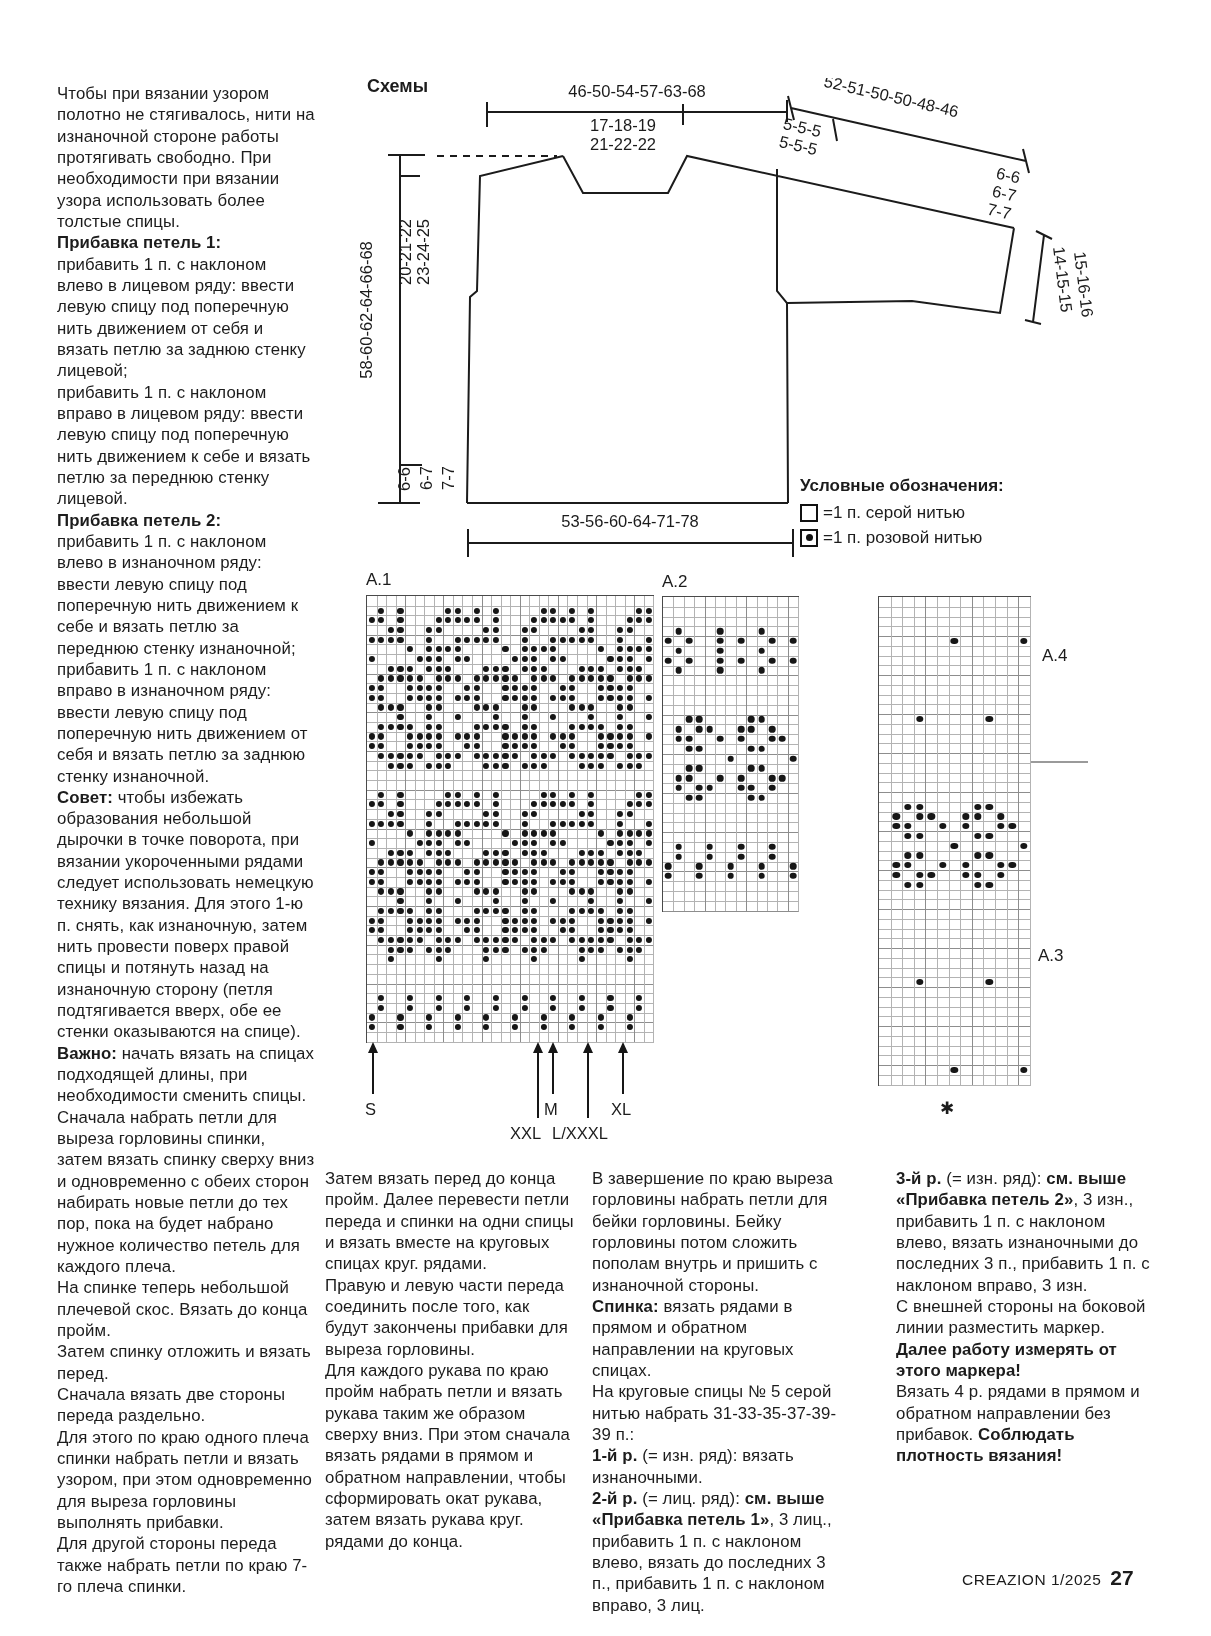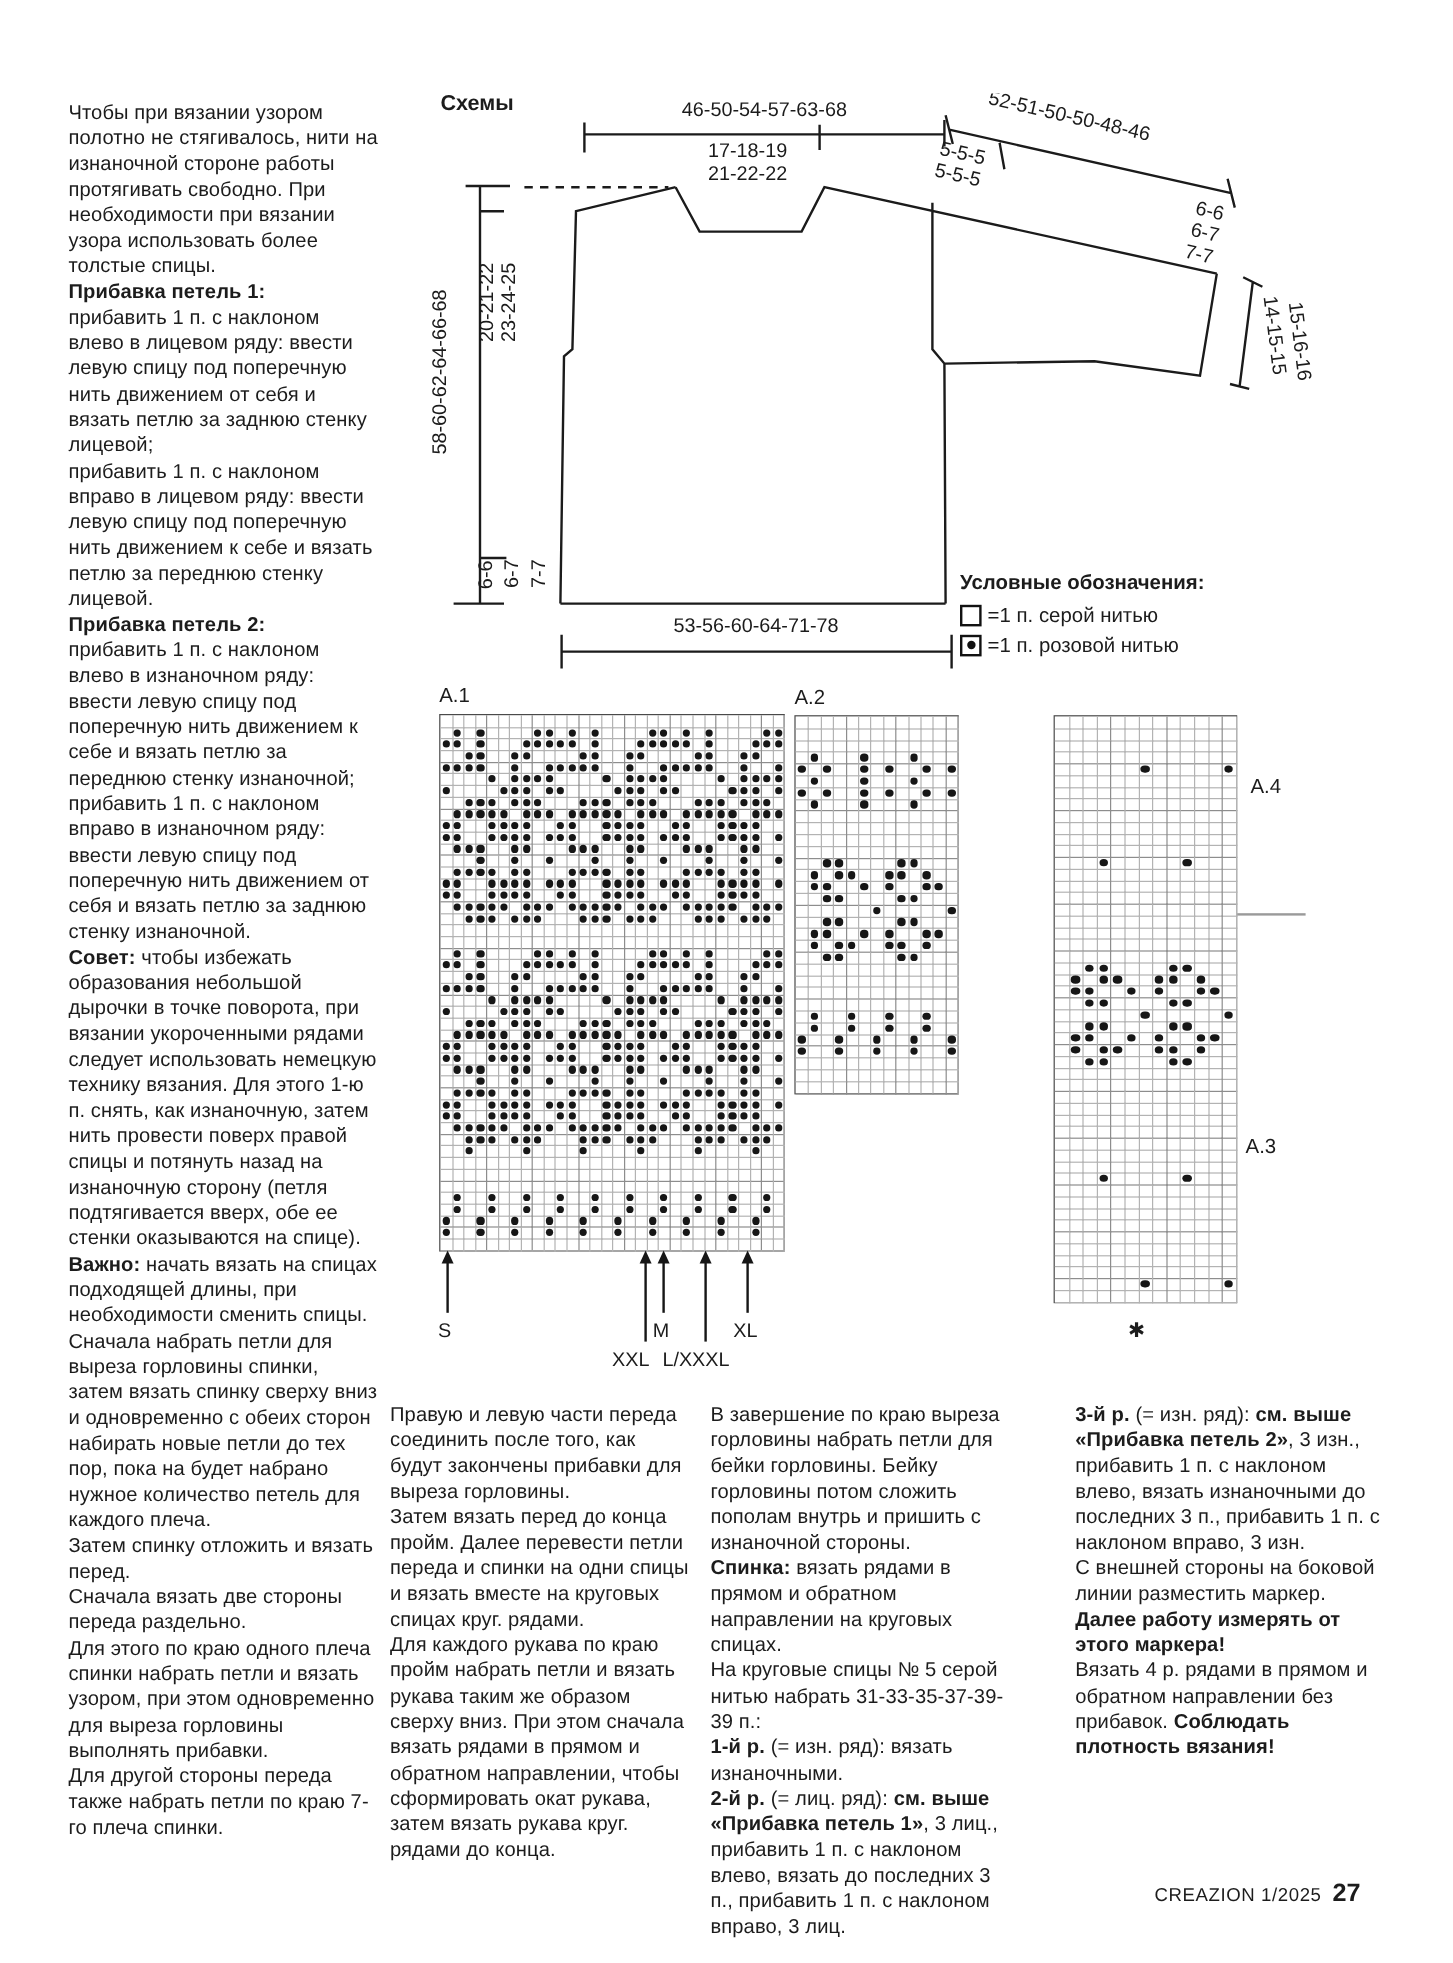--- a/index.html
+++ b/index.html
@@ -52,20 +52,21 @@
       <p class="para"><span>Чтобы при вязании узором полотно не стягивалось, нити на изнаночной стороне работы протягивать свободно. При необходимости при вязании узора использовать более толстые спицы.</span></p>
       <p class="para"><span class="b">Прибавка петель 1:</span></p>
       <p class="para"><span class="u">прибавить 1 п. с наклоном влево в лицевом ряду:</span><span> ввести левую спицу под поперечную нить движением от себя и вязать петлю за заднюю стенку лицевой;</span></p>
       <p class="para"><span class="u">прибавить 1 п. с наклоном вправо в лицевом ряду:</span><span> ввести левую спицу под поперечную нить движением к себе и вязать петлю за переднюю стенку лицевой.</span></p>
       <p class="para"><span class="b">Прибавка петель 2:</span></p>
       <p class="para"><span class="u">прибавить 1 п. с наклоном влево в изнаночном ряду:</span><span> ввести левую спицу под поперечную нить движением к себе и вязать петлю за переднюю стенку изнаночной;</span></p>
       <p class="para"><span class="u">прибавить 1 п. с наклоном вправо в изнаночном ряду:</span><span> ввести левую спицу под поперечную нить движением от себя и вязать петлю за заднюю стенку изнаночной.</span></p>
       <p class="para"><span class="b">Совет:</span><span> чтобы избежать образования небольшой дырочки в точке поворота, при вязании укороченными рядами следует использовать немецкую технику вязания. Для этого 1-ю п. снять, как изнаночную, затем нить провести поверх правой спицы и потянуть назад на изнаночную сторону (петля подтягивается вверх, обе ее стенки оказываются на спице).</span></p>
       <p class="para"><span class="b">Важно:</span><span> начать вязать на спицах подходящей длины, при необходимости сменить спицы.</span></p>
       <p class="para"><span>Сначала набрать петли для выреза горловины спинки, затем вязать спинку сверху вниз и одновременно с обеих сторон набирать новые петли до тех пор, пока на будет набрано нужное количество петель для каждого плеча.</span></p>
+      <p class="para"><span>На спинке теперь небольшой плечевой скос. Вязать до конца пройм.</span></p>
       <p class="para"><span>Затем спинку отложить и вязать перед.</span></p>
       <p class="para"><span>Сначала вязать две стороны переда раздельно.</span></p>
       <p class="para"><span>Для этого по краю одного плеча спинки набрать петли и вязать узором, при этом одновременно для выреза горловины выполнять прибавки.</span></p>
       <p class="para"><span>Для другой стороны переда также набрать петли по краю 7-го плеча спинки.</span></p>
     </div>
 
   <div class="schemes-title">Схемы</div>
 
   <svg class="schematic" viewBox="0 0 780 500">
     <g>
@@ -2577,22 +2578,22 @@
   <div class="size-arrow" style="left:552px;top:1052px;height:42px;"></div>
   <div class="size-arrow" style="left:587px;top:1052px;height:66px;"></div>
   <div class="size-arrow" style="left:622px;top:1052px;height:42px;"></div>
   <div class="size-label" style="left:365px;top:1100px;">S</div>
   <div class="size-label" style="left:544px;top:1100px;">M</div>
   <div class="size-label" style="left:611px;top:1100px;">XL</div>
   <div class="size-label" style="left:510px;top:1124px;">XXL</div>
   <div class="size-label" style="left:552px;top:1124px;">L/XXXL</div>
 
   <div id="bcol1" class="text-col">
+      <p class="para"><span>Затем вязать перед до конца пройм. Далее перевести петли переда и спинки на одни спицы и вязать вместе на круговых спицах круг. рядами.</span></p>
       <p class="para"><span>Правую и левую части переда соединить после того, как будут закончены прибавки для выреза горловины.</span></p>
-      <p class="para"><span>Затем вязать перед до конца пройм. Далее перевести петли переда и спинки на одни спицы и вязать вместе на круговых спицах круг. рядами.</span></p>
       <p class="para"><span>Для каждого рукава по краю пройм набрать петли и вязать рукава таким же образом сверху вниз. При этом сначала вязать рядами в прямом и обратном направлении, чтобы сформировать окат рукава, затем вязать рукава круг. рядами до конца.</span></p>
     </div>
   <div id="bcol2" class="text-col">
       <p class="para"><span>В завершение по краю выреза горловины набрать петли для бейки горловины. Бейку горловины потом сложить пополам внутрь и пришить с изнаночной стороны.</span></p>
       <p class="para"><span class="b">Спинка:</span><span> вязать рядами в прямом и обратном направлении на круговых спицах.</span></p>
       <p class="para"><span>На круговые спицы № 5 серой нитью набрать 31-33-35-37-39-39 п.:</span></p>
       <p class="para"><span class="b">1-й р.</span><span> </span><span class="u">(= изн. ряд):</span><span> вязать изнаночными.</span></p>
       <p class="para"><span class="b">2-й р.</span><span> </span><span class="u">(= лиц. ряд):</span><span> </span><span class="b">см. выше «Прибавка петель 1»</span><span>, 3 лиц., прибавить 1 п. с наклоном влево, вязать до последних 3 п., прибавить 1 п. с наклоном вправо, 3 лиц.</span></p>
     </div>
   <div id="bcol3" class="text-col">

